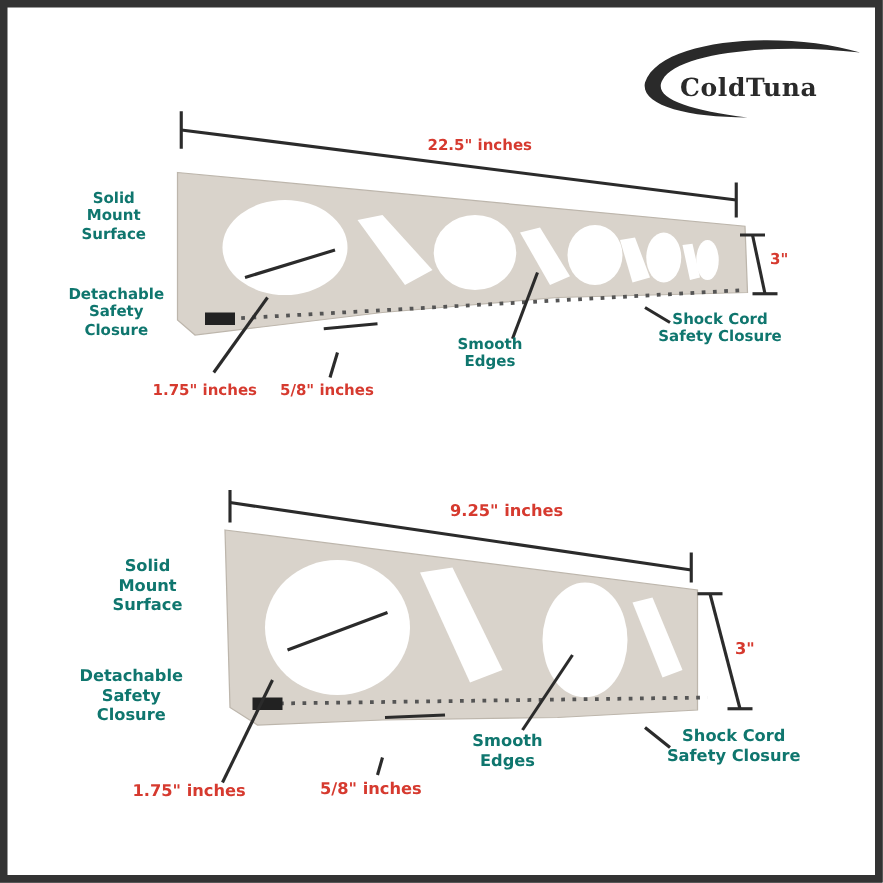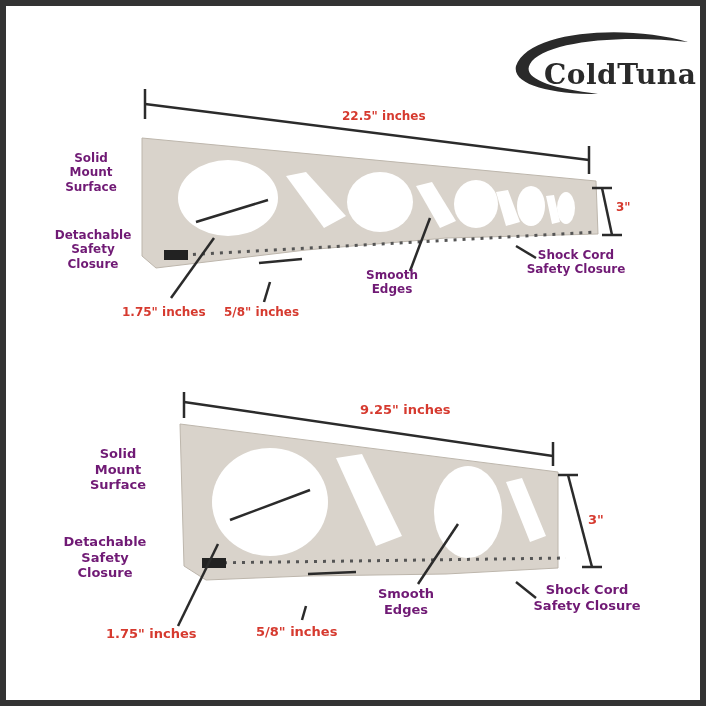--- a/index.html
+++ b/index.html
@@ -1,22 +1,22 @@
 <!DOCTYPE html>
 <html><head>
 <meta charset="utf-8">
 <style>
   html,body{margin:0;padding:0;background:#333;}
   #canvas{position:relative;width:706px;height:706px;background:#333;overflow:hidden;font-family:"DejaVu Sans",sans-serif;}
   #inner{position:absolute;left:6px;top:6px;width:694px;height:694px;background:#fff;}
   svg.art{position:absolute;left:0;top:0;}
-  .lbl{position:absolute;font-weight:bold;color:#701a75;text-align:center;line-height:1.2;font-family:"DejaVu Sans",sans-serif;}
+  .lbl{position:absolute;font-weight:bold;color:#0f766e;text-align:center;line-height:1.2;font-family:"DejaVu Sans",sans-serif;}
   .red{color:#d63a2f;}
   .logo{position:absolute;left:502px;top:22px;width:190px;height:70px;}
-  .logo-text{position:absolute;left:36px;top:30px;font-family:"DejaVu Serif",serif;font-weight:bold;font-size:28px;color:#2a2a2a;letter-spacing:0.5px;}
+  .logo-text{position:absolute;left:36px;top:30px;font-family:"DejaVu Serif",serif;font-weight:bold;font-size:20px;color:#2a2a2a;letter-spacing:0.5px;}
 </style>
 </head>
 <body>
 
 <div id="canvas">
   <div id="inner">
 
     <div class="logo">
       <svg width="190" height="70">
         <path d="M180 14 C120 -4 20 2 8 38 C4 56 40 66 90 66 C40 60 14 50 22 36 C34 14 110 6 180 14 Z" fill="#2a2a2a"></path>

